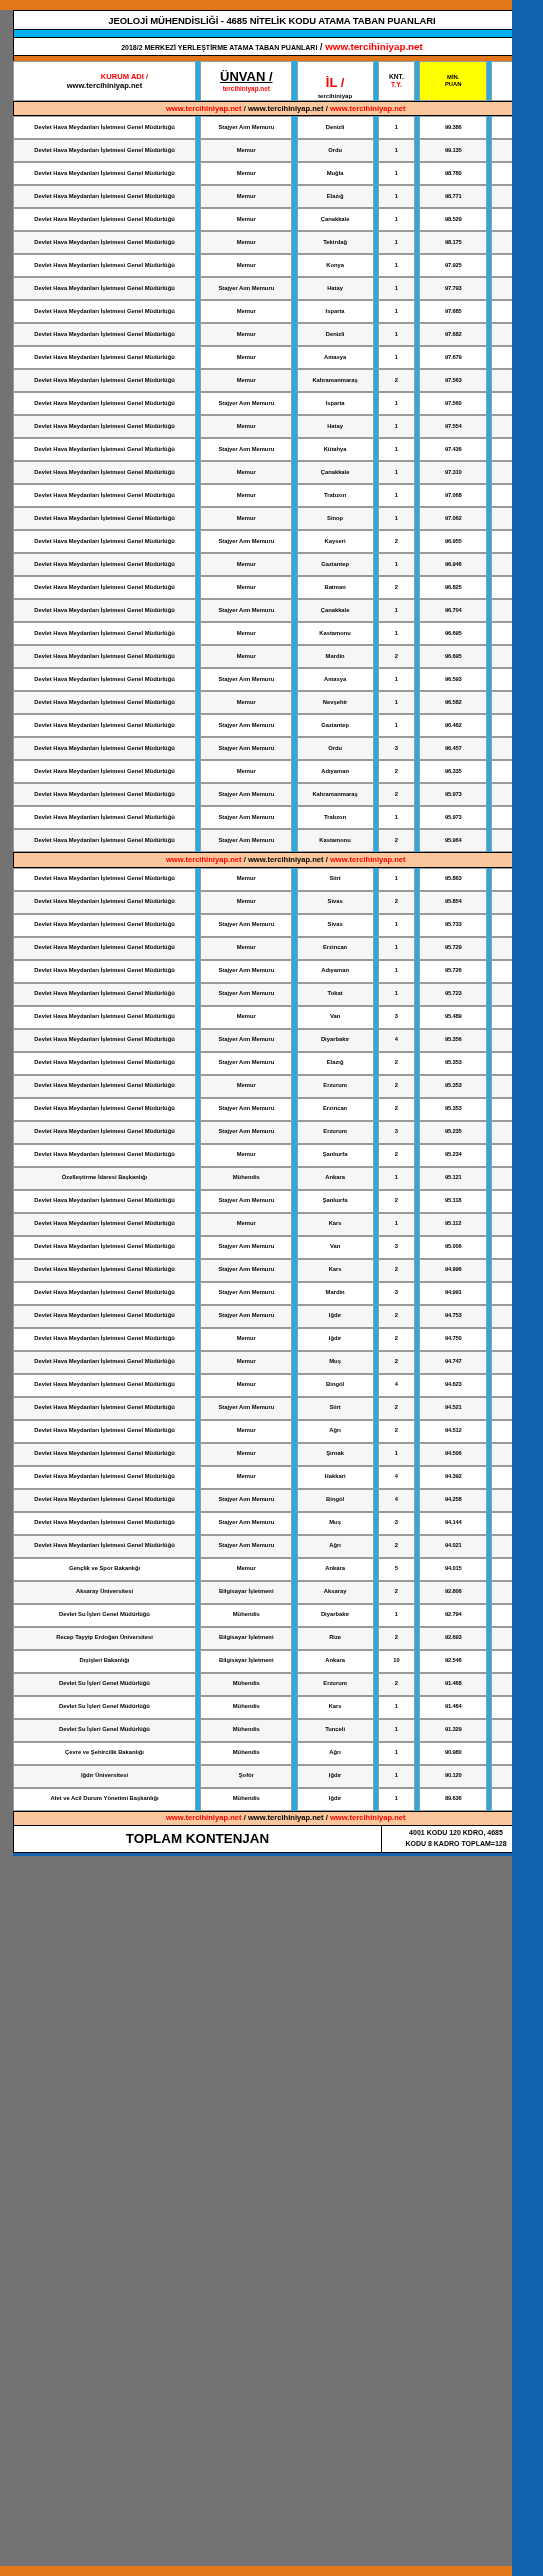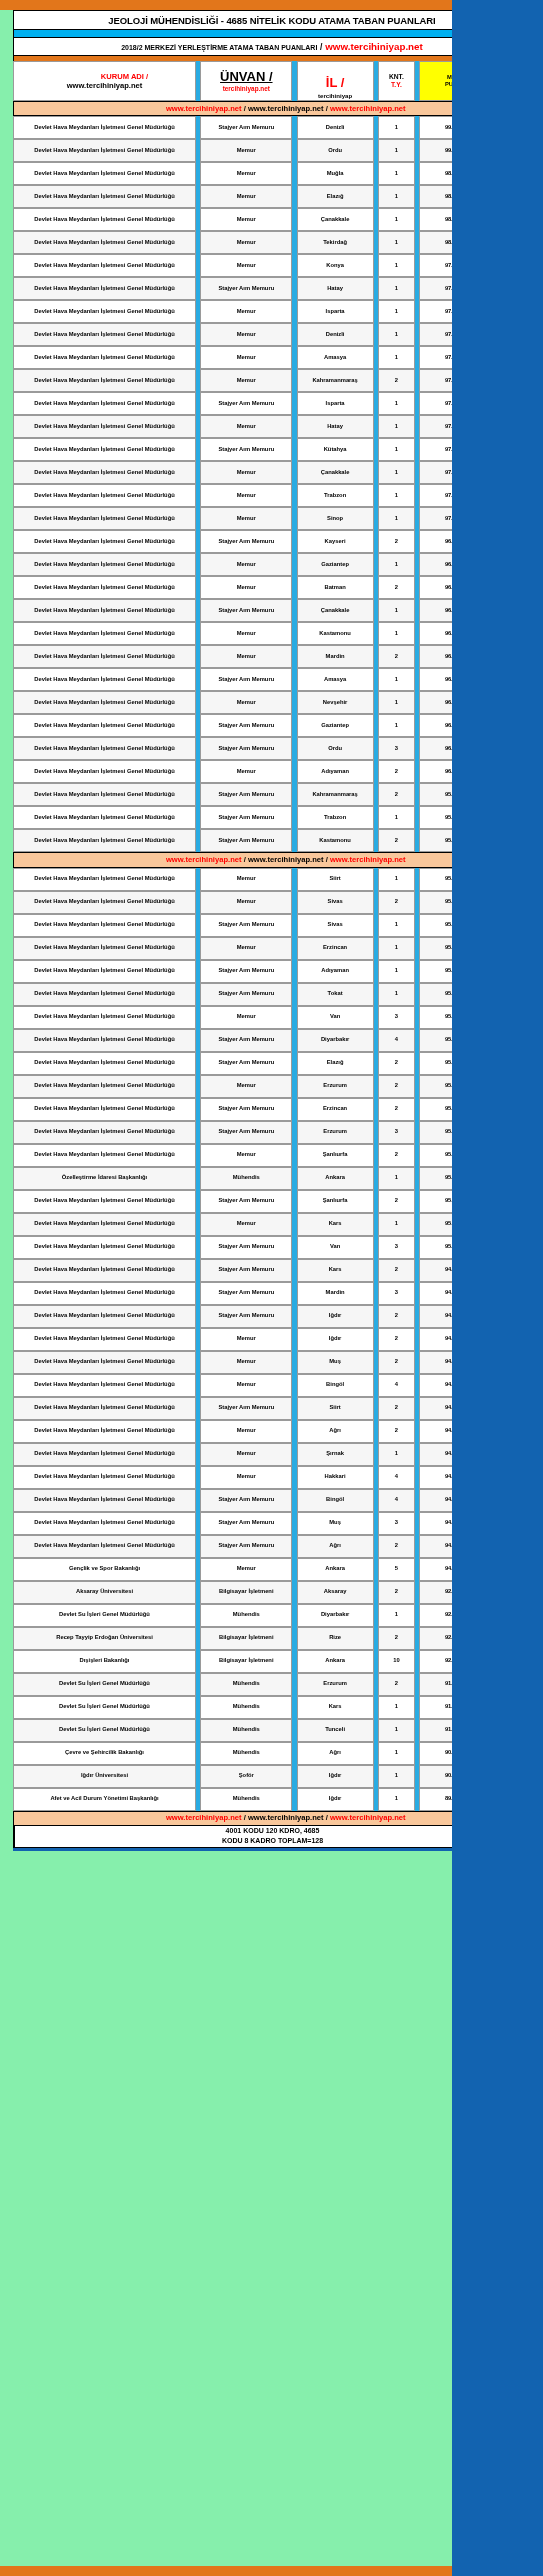--- a/index.html
+++ b/index.html
@@ -2,23 +2,23 @@
 <html style="font-size:9.8px"><head>
 <meta charset="utf-8">
 <style>
   * { box-sizing: border-box; }
   html, body {
     margin: 0; padding: 0;
     background: #1263b0;
     font-family: "Liberation Sans", sans-serif;
   }
   #page {
-    width: 452px;
+    width: 512px;
     min-height: 2576px;
-    background: #86efac;
+    background: #737373;
     position: relative;
     overflow: hidden;
   }
   .top-bar {
     height: 10.4px;
     background: #e2761b;
     width: 544px;
   }
   .bottom-bar {
     height: 10.4px;
@@ -1178,20 +1178,21 @@
             <td class="sep"></td>
             <td class="maxp">89.636</td>
           </tr>
           <tr class="banner">
             <td colspan="11"><span class="bn-r">www.tercihiniyap.net</span><span class="bn-k"> / </span><span class="bn-k">www.tercihiniyap.net</span><span class="bn-k"> / </span><span class="bn-r">www.tercihiniyap.net</span></td>
           </tr>
         </tbody>
     </table>
 
     <div class="total-wrap">
+      <div class="total-left">TOPLAM KONTENJAN</div>
       <div class="total-right">
         <span>4001 KODU 120 KDRO, 4685</span>
         <span>KODU 8 KADRO TOPLAM=128</span>
       </div>
     </div>
 
     <div class="gap"></div>
   </div>
 
   <div class="bottom-bar"></div>

